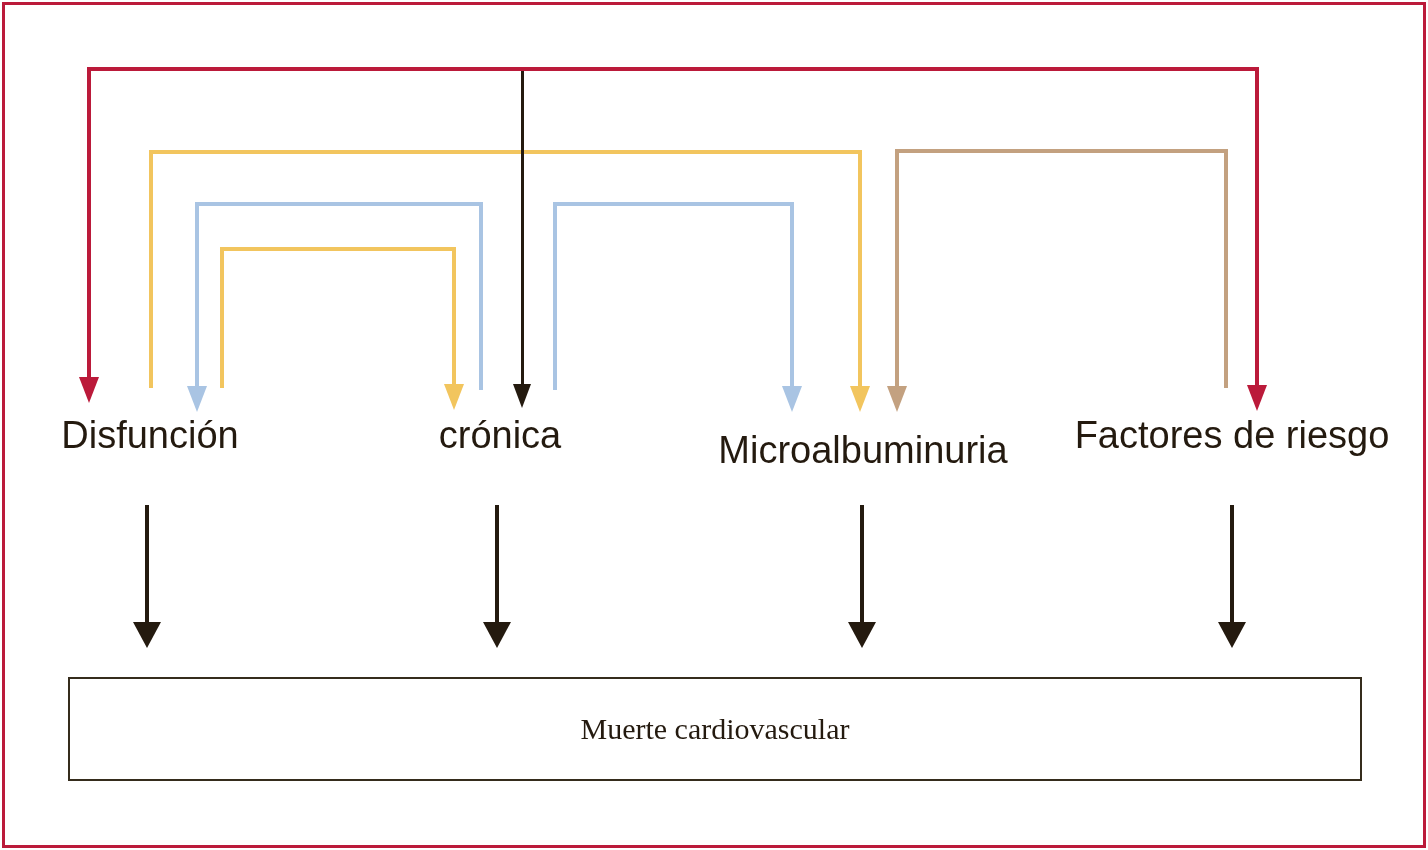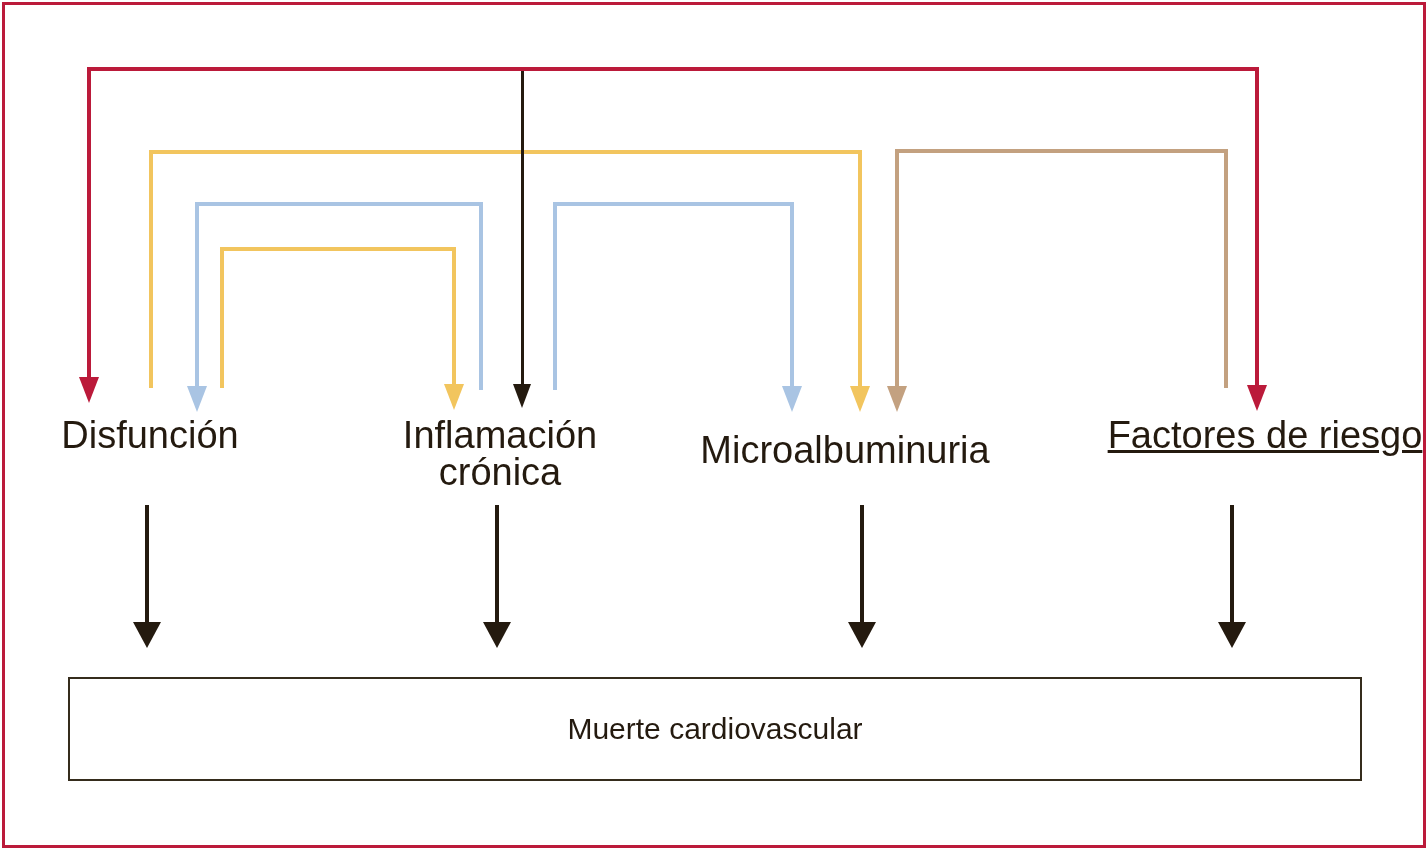--- a/index.html
+++ b/index.html
@@ -29,20 +29,21 @@
   }
   .outcome-box {
     position: absolute;
     left: 68px; top: 677px;
     width: 1294px; height: 104px;
     box-sizing: border-box;
     border: 2px solid #352c1c;
     display: flex;
     align-items: center;
     justify-content: center;
+    font-family: Liberation Serif, serif;
   }
   .outcome-box span {
     font-size: 30px;
     color: #241a0f;
     white-space: nowrap;
   }
 </style>
 </head>
 <body>
 
@@ -88,28 +89,27 @@
         <div style="position: absolute; left: 1224px; top: 151px; width: 4px; height: 237px; background: rgb(195, 161, 128);"></div>
       </div>
       <div style="position: absolute; left: 520.5px; top: 71px; width: 3px; height: 315px; background: rgb(36, 26, 15);"></div>
       <div style="position: absolute; left: 513px; top: 384px; width: 0px; height: 0px; border-left: 9px solid transparent; border-right: 9px solid transparent; border-top: 24px solid rgb(36, 26, 15);"></div>
     </div>
 
   <div class="node" id="node-0" style="left: 150px; top: 417px;">
     <div class="node-line">Disfunción</div>
   </div>
   <div class="node" id="node-1" style="left: 500px; top: 417px;">
-    <div class="node-line">Inflamación</div>
     <div class="node-line">crónica</div>
   </div>
-  <div class="node" id="node-2" style="left: 845px; top: 432px;">
+  <div class="node" id="node-2" style="left: 863px; top: 432px;">
     <div class="node-line">Microalbuminuria</div>
     <div class="node-line"></div>
   </div>
-  <div class="node" id="node-3" style="left: 1265px; top: 417px; text-decoration: underline;">
+  <div class="node" id="node-3" style="left: 1232px; top: 417px;">
     <div class="node-line">Factores de riesgo</div>
   </div>
 
   <div id="arrow-layer" class="layer">
       <div style="position: absolute; left: 145px; top: 505px; width: 4px; height: 119px; background: rgb(36, 26, 15);"></div>
       <div style="position: absolute; left: 133px; top: 622px; width: 0px; height: 0px; border-left: 14px solid transparent; border-right: 14px solid transparent; border-top: 26px solid rgb(36, 26, 15);"></div>
       <div style="position: absolute; left: 495px; top: 505px; width: 4px; height: 119px; background: rgb(36, 26, 15);"></div>
       <div style="position: absolute; left: 483px; top: 622px; width: 0px; height: 0px; border-left: 14px solid transparent; border-right: 14px solid transparent; border-top: 26px solid rgb(36, 26, 15);"></div>
       <div style="position: absolute; left: 860px; top: 505px; width: 4px; height: 119px; background: rgb(36, 26, 15);"></div>
       <div style="position: absolute; left: 848px; top: 622px; width: 0px; height: 0px; border-left: 14px solid transparent; border-right: 14px solid transparent; border-top: 26px solid rgb(36, 26, 15);"></div>

